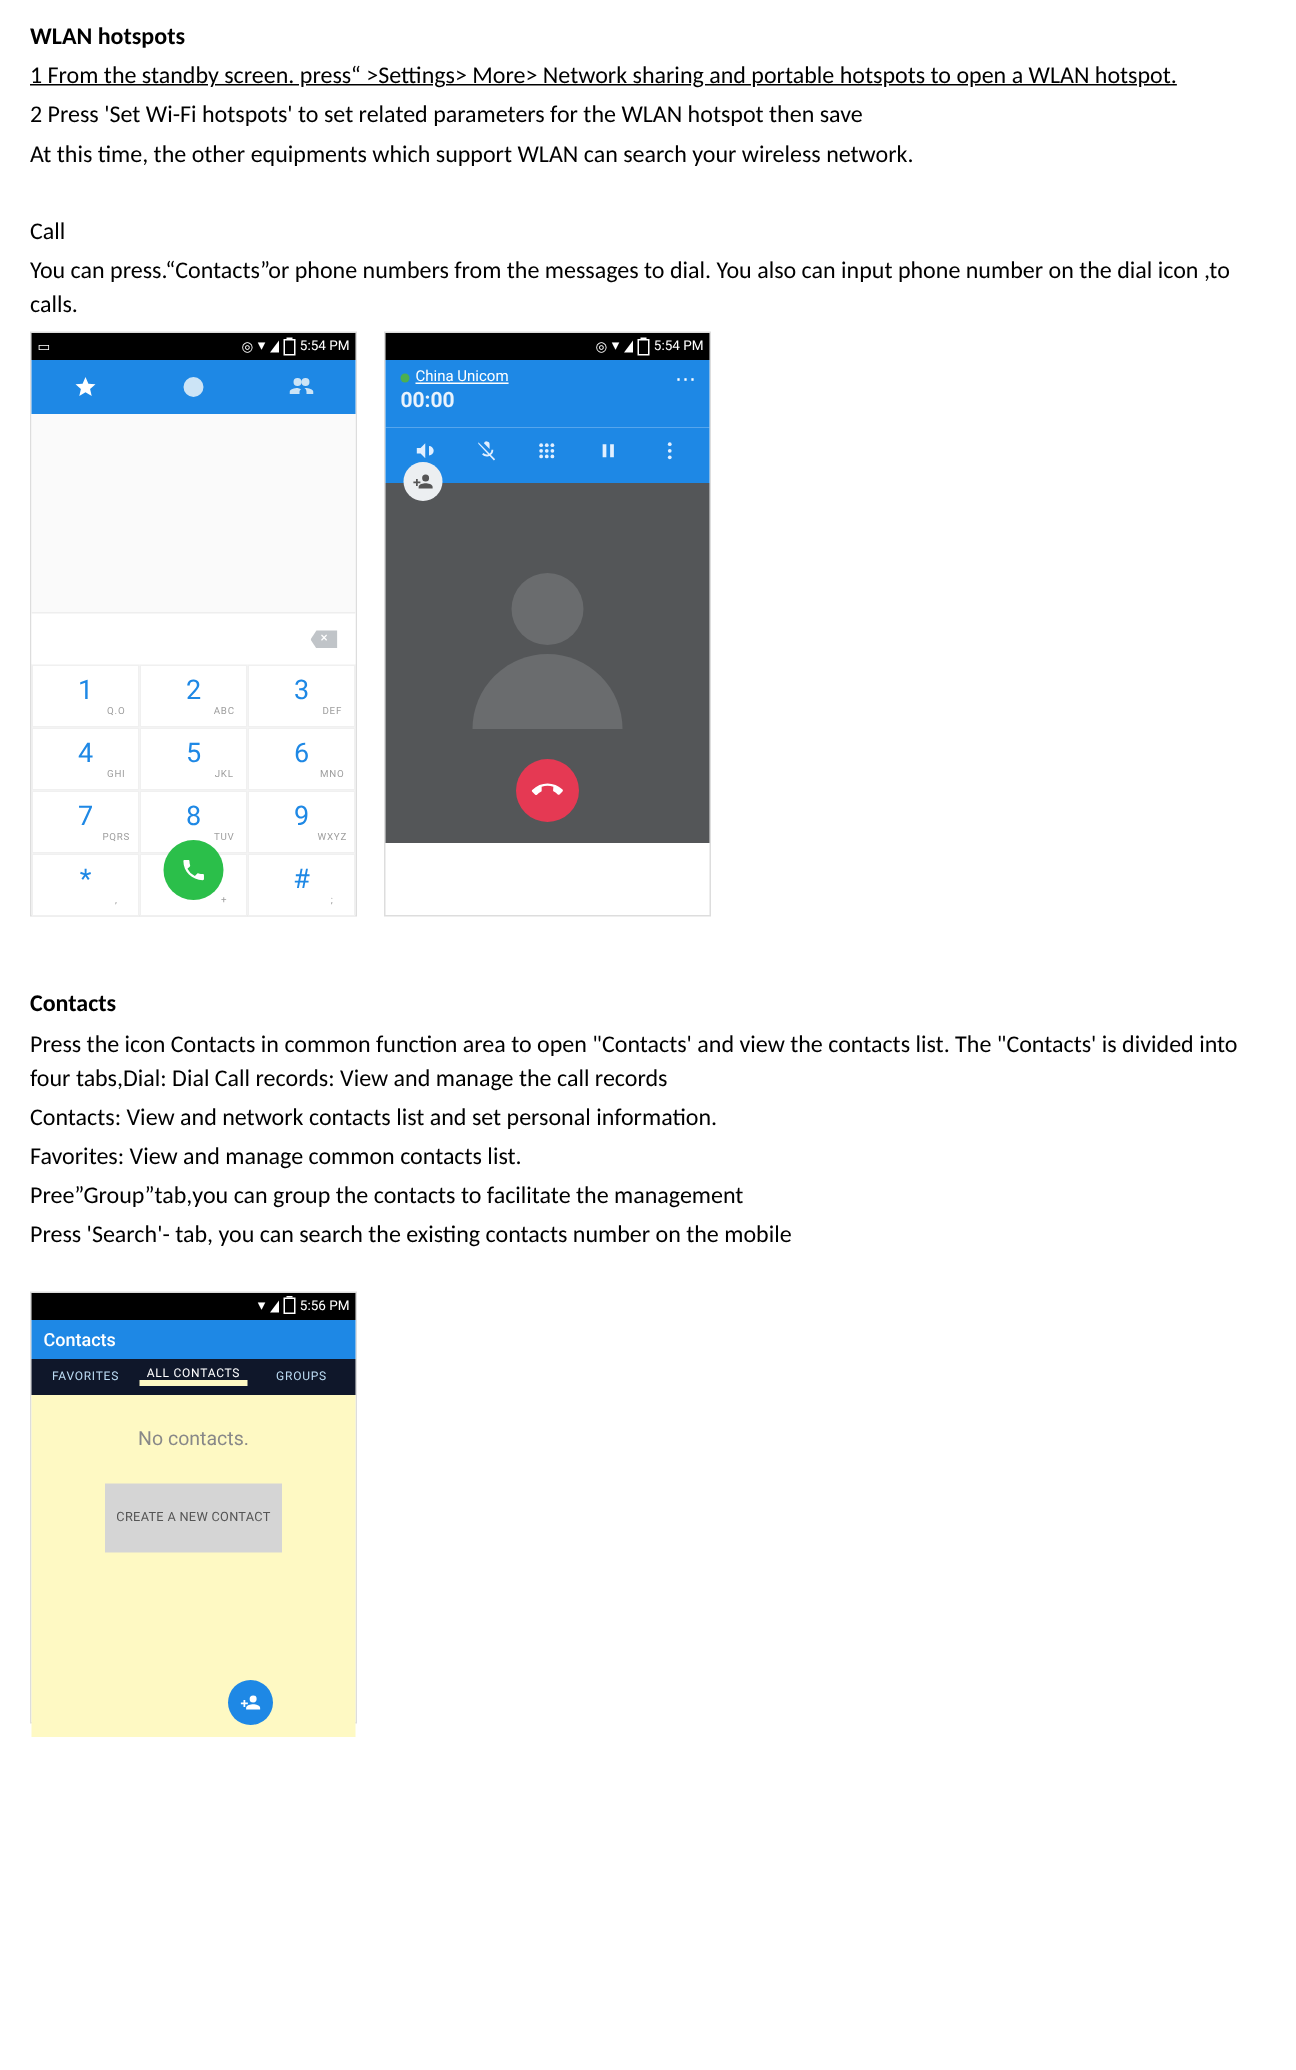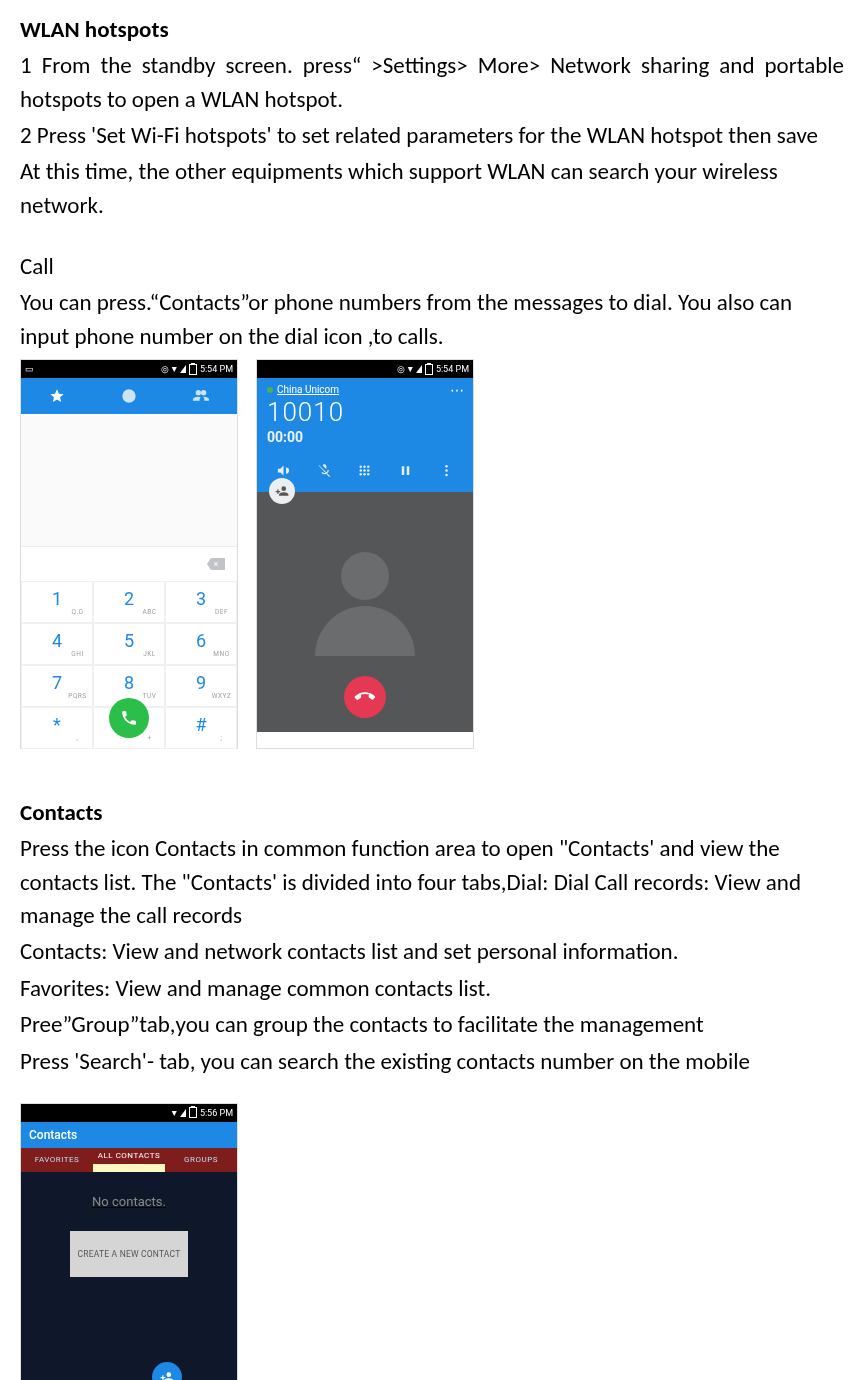--- a/index.html
+++ b/index.html
@@ -5,22 +5,22 @@
   body {
     margin: 0;
     padding: 10px 20px;
     font-family: Calibri, Arial, sans-serif;
     color: #000;
     width: 864px;
     box-sizing: border-box;
     background: #fff;
   }
   .bold { font-weight: bold; }
-  .para { font-size: 23px; line-height: 1.45; margin: 3px 0; }
-  .justify { text-align: justify; }
+  .para { font-size: 16px; line-height: 1.45; margin: 3px 0; }
+  .justify { text-align: justify; text-decoration: underline; }
   .spacer { height: 22px; }
 
   .phones-row { display: flex; gap: 18px; margin-top: 6px; }
 
   
   .phone {
     width: 218px;
     border: 1px solid #ddd;
     box-sizing: border-box;
     font-family: Roboto, Arial, sans-serif;
@@ -75,24 +75,24 @@
   .badge { position:absolute; top:-14px; left:12px; width:26px; height:26px; border-radius:50%; background:#eceff1; display:flex; align-items:center; justify-content:center; }
   .badge svg { width:14px; height:14px; fill:#555; }
   .avatar { position:absolute; top:60px; left:50%; transform:translateX(-50%); display:flex; flex-direction:column; align-items:center; }
   .avatar .head { width:48px; height:48px; border-radius:50%; background:#6a6c6e; }
   .avatar .torso { width:100px; height:50px; border-radius:50px 50px 0 0; background:#6a6c6e; margin-top:6px; }
   .end-fab { position:absolute; bottom:14px; left:50%; transform:translateX(-50%); width:42px; height:42px; border-radius:50%; background:#e53953; display:flex; align-items:center; justify-content:center; }
   .end-fab svg { width:20px; height:20px; fill:#fff; transform: rotate(135deg); }
 
   
   .c-appbar { background:#1E88E5; color:#fff; height:26px; display:flex; align-items:center; padding:0 8px; font-size:12px; font-weight:500; }
-  .c-tabs { background:#7f1d1d; display:flex; height:24px; }
+  .c-tabs { background:#0f172a; display:flex; height:24px;align-items:center; }
   .c-tab { flex:1; color:#bcdcf4; font-size:8px; display:flex; align-items:center; justify-content:center; letter-spacing:.5px; }
-  .c-tab.active { color:#fff; border-bottom:8px solid #fef9c3; box-sizing:border-box; }
-  .c-body { background:#0f172a; height: 206px; position:relative; padding-top:22px; text-align:center;text-decoration:underline; }
+  .c-tab.active { color:#fff; border-bottom:4px solid #fef9c3; box-sizing:border-box; }
+  .c-body { background:#fef9c3; height: 206px; position:relative; padding-top:22px; text-align:center; }
   .c-body .msg { color:#888; font-size:13px; margin-bottom:18px; }
   .c-btn { display:inline-block; background:#d5d5d5; color:#555; font-size:8.5px; padding:18px 8px; margin:4px 0; letter-spacing:.2px;text-align:right; }
   .c-fab { position:absolute; bottom:8px; right:55px; width:30px; height:30px; border-radius:50%; background:#1E88E5; display:flex; align-items:center; justify-content:center; }
   .c-fab svg { width:14px; height:14px; fill:#fff; }
 </style>
 </head>
 <body>
 
 <div class="para bold">WLAN hotspots</div>
 <div class="para justify">1 From the standby screen. press“ &gt;Settings&gt; More&gt; Network sharing and portable hotspots to open a WLAN hotspot.</div>
@@ -203,21 +203,20 @@
         <span>◎</span>
         <span class="wifi">▾</span>
         <span class="tri"></span>
         <span class="batt"></span>
         <span>5:54 PM</span>
       </span>
     </div>
     <div class="call-hdr">
       <div class="more">⋯</div>
       <div class="carrier"><span class="dot"></span><span>China Unicom</span></div>
-      <div class="num">10010</div>
       <div class="dur">00:00</div>
     </div>
     <div class="call-ctrl">
       <span><svg viewBox="0 0 24 24">
             <path d="M3 9v6h4l5 5V4L7 9zM16 7v10a5 5 0 000-10z"></path>
           </svg></span>
       <span><svg viewBox="0 0 24 24">
             <path d="M19 11a7 7 0 01-12 4.9l1.4-1.4A5 5 0 0017 11zM12 2a3 3 0 013 3v5l-6-6a3 3 0 013-2zM3 3l18 18-1.4 1.4L3 4.4z"></path>
           </svg></span>
       <span><svg viewBox="0 0 24 24">

